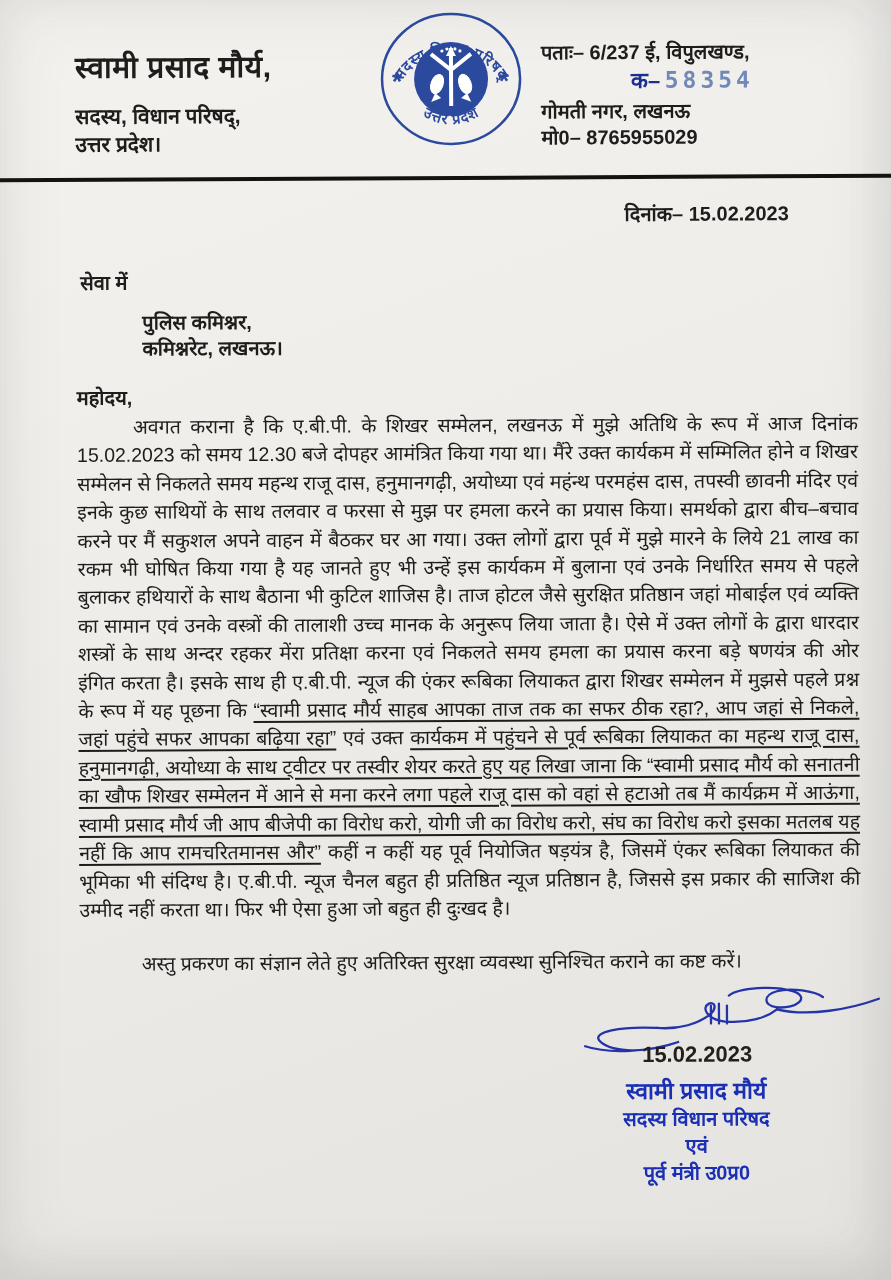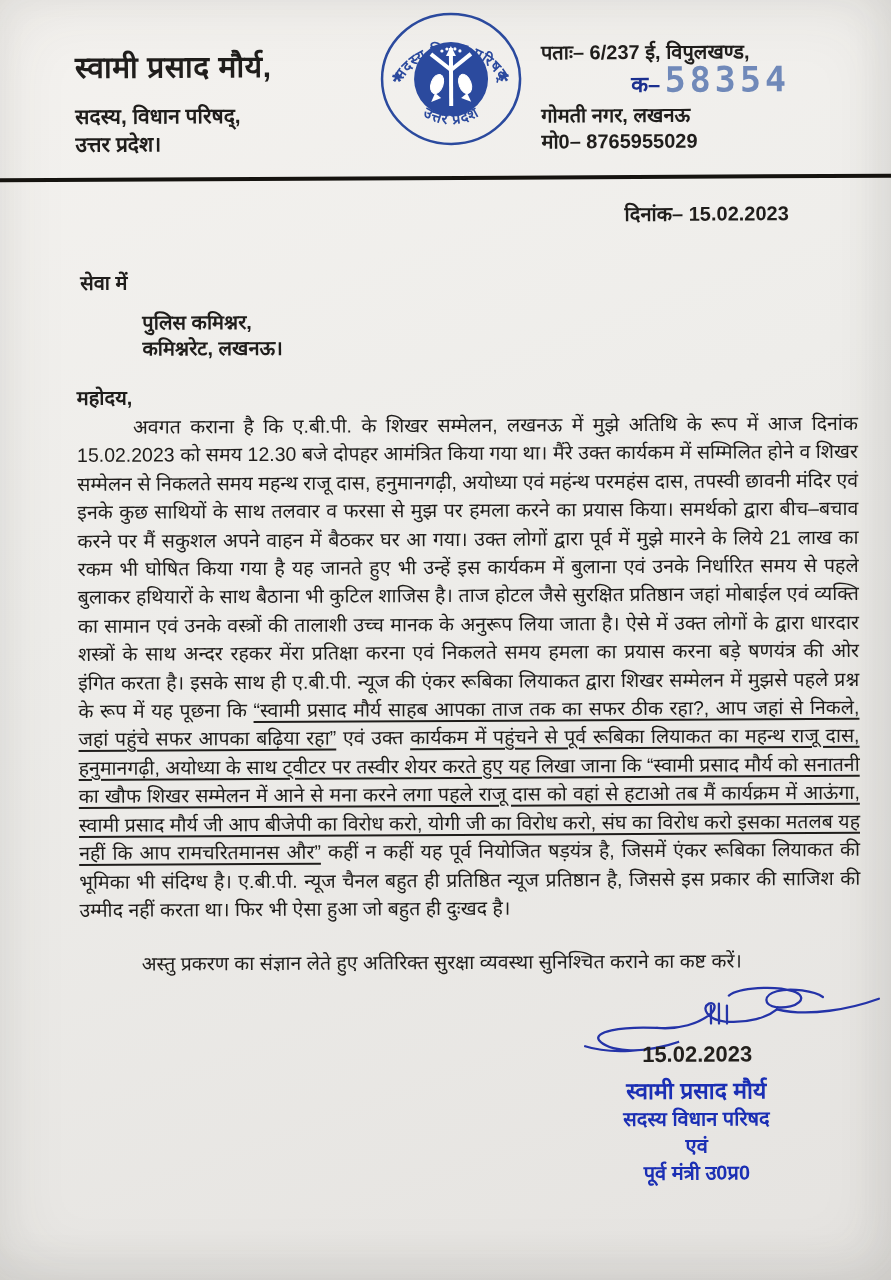--- a/index.html
+++ b/index.html
@@ -23,21 +23,21 @@
     display: flex; align-items: flex-start;
   }
   .lh-left { padding-top: 44px; width: 300px; }
   .sender-name { font-size: 30px; font-weight: 700; letter-spacing: 0.5px; margin: 0 0 16px 0; }
   .sender-sub  { font-size: 21px; font-weight: 600; line-height: 28px; margin: 0; }
   .lh-seal { padding-top: 8px; width: 160px; flex: 0 0 auto; }
   .lh-right { padding-top: 40px; padding-left: 6px; flex: 1; }
   .addr-line { font-size: 20px; font-weight: 600; line-height: 26px; }
   .serial-line { padding-left: 90px; line-height: 30px; }
   .serial-prefix { color: #1b2f8f; font-size: 22px; font-weight: 700; }
-  .serial-number { color: #7089b9; font-size: 35px; font-weight: 600; letter-spacing: 4px; font-family: "DejaVu Sans Mono", monospace; }
+  .serial-number { color: #7089b9; font-size: 23px; font-weight: 600; letter-spacing: 4px; font-family: "DejaVu Sans Mono", monospace; }
   .lh-rule {
     position: absolute; left: -10px; right: -10px; top: 176px;
     height: 4px; background: #15130f; border-radius: 1px;
   }
 
   
   .date-line { text-align: right; padding-right: 100px; margin-top: 26px; font-size: 20px; font-weight: 600; }
   .recipient { margin-top: 40px; padding-left: 82px; font-size: 20px; font-weight: 600; line-height: 26px; }
   .recipient .indent { padding-left: 62px; margin-top: 14px; }
 

